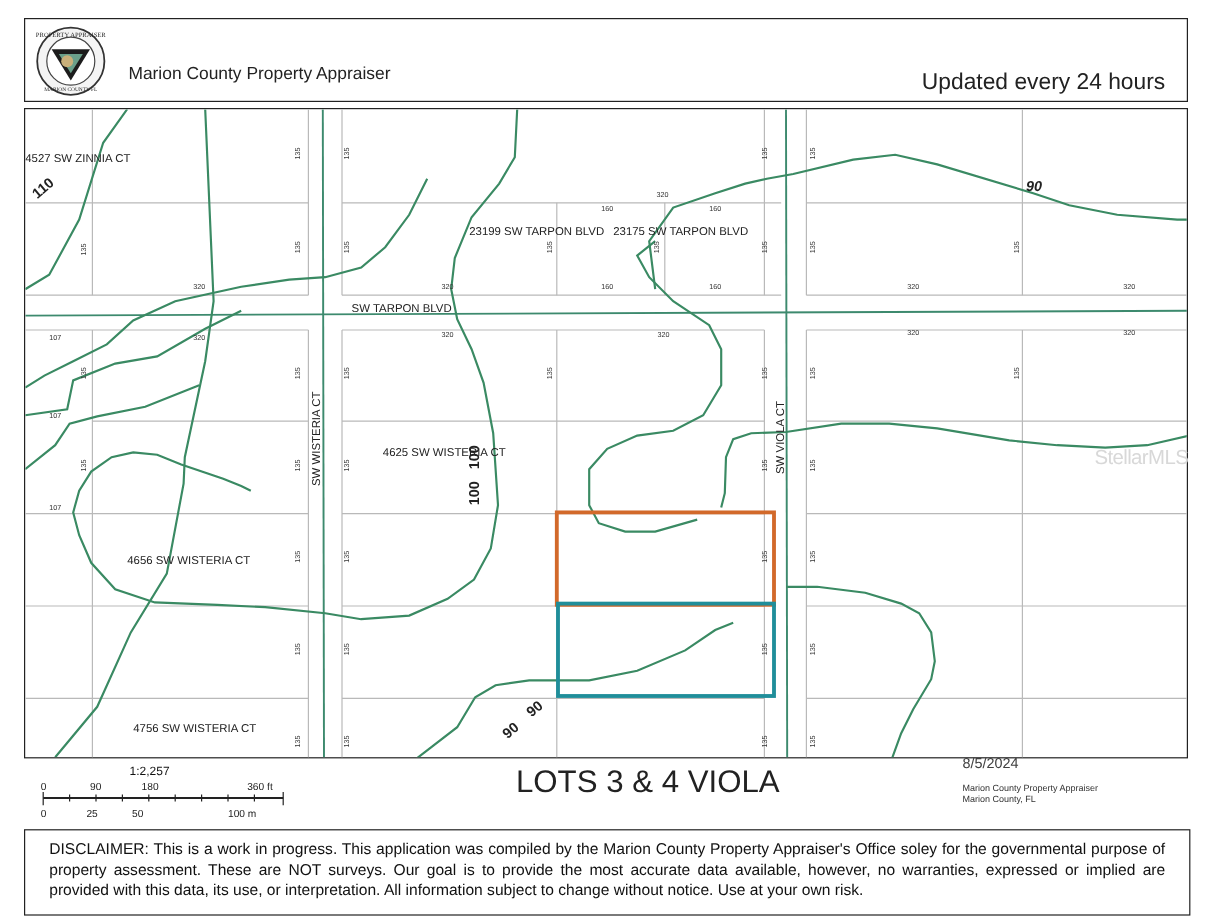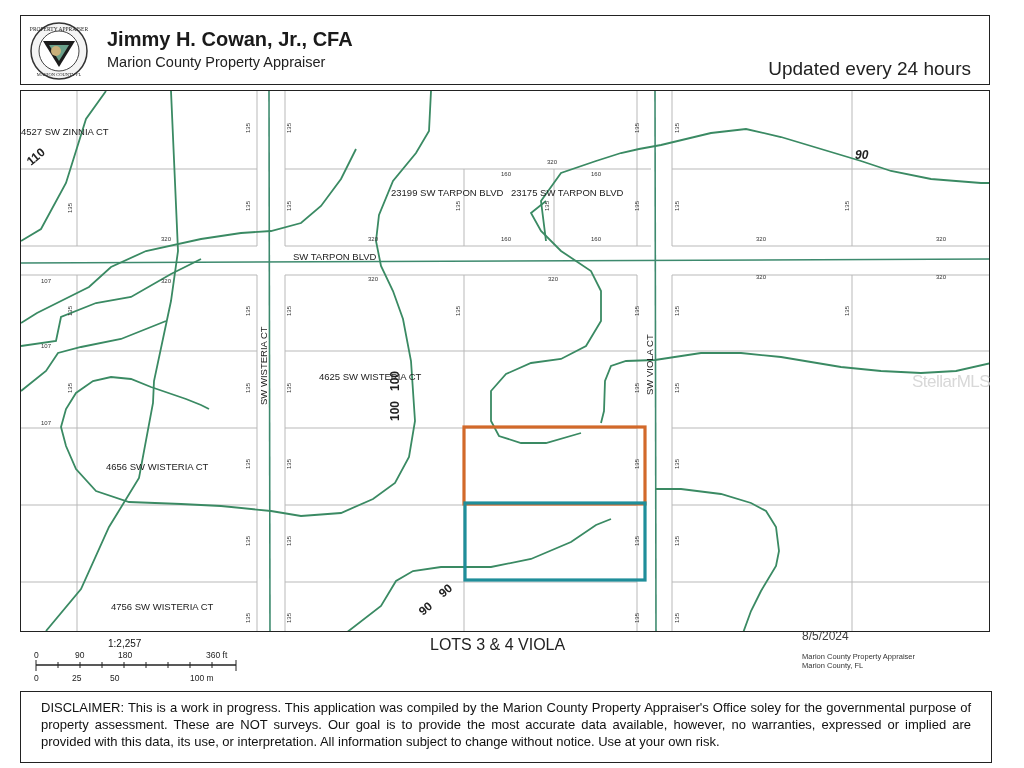--- a/index.html
+++ b/index.html
@@ -10,21 +10,21 @@
   .logo { position:absolute; left:8px; top:5px; width:60px; height:60px; }
   .title { position:absolute; left:86px; top:12px; font-size:20px; font-weight:bold; color:#1a1a1a; }
   .subtitle { position:absolute; left:86px; top:38px; font-size:14.5px; color:#222; }
   .updated { position:absolute; right:18px; top:42px; font-size:19px; color:#222; }
   .map { position:absolute; left:20px; top:90px; width:970px; height:542px;
          border:1.5px solid #222; box-sizing:border-box; overflow:hidden; background:#fff; }
   .map svg { position:absolute; left:0; top:0; }
   .lbl { font-family:"Liberation Sans", sans-serif; }
   .scale { position:absolute; left:30px; top:636px; width:220px; height:50px; }
   .scale-ratio { position:absolute; left:78px; top:2px; font-size:10px; }
-  .lots-title { position:absolute; left:430px; top:636px; font-size:16px; color:#222; }
+  .lots-title { position:absolute; left:430px; top:636px; font-size:26px; color:#222; }
   .date { position:absolute; left:802px; top:629px; font-size:12px; color:#404040; }
   .credit { position:absolute; left:802px; font-size:7.5px; color:#333; }
   .disclaimer { position:absolute; left:20px; top:691px; width:972px; height:72px;
                 border:1.5px solid #222; box-sizing:border-box; padding:7px 20px;
                 font-size:13px; line-height:17px; text-align:justify; color:#111; }
   .watermark { position:absolute; left:912px; top:372px; font-size:17px; color:#d8d8d8;
                letter-spacing:-0.5px; }
 </style>
 </head>
 <body>
@@ -32,21 +32,20 @@
 <div class="header">
   <svg class="logo" viewBox="0 0 60 60">
     <circle cx="30" cy="30" r="28" fill="#f4f4f4" stroke="#333" stroke-width="1.5"></circle>
     <circle cx="30" cy="30" r="20" fill="#fff" stroke="#444" stroke-width="1"></circle>
     <path d="M14 20 L46 20 L30 46 Z" fill="#1c1c1c"></path>
     <path d="M20 24 L40 24 L30 40 Z" fill="#6aa08a"></path>
     <circle cx="27" cy="30" r="5" fill="#c9b07a"></circle>
     <text x="30" y="10" font-size="5.5" text-anchor="middle" fill="#222" font-family="Liberation Serif, serif">PROPERTY APPRAISER</text>
     <text x="30" y="55" font-size="4.5" text-anchor="middle" fill="#222" font-family="Liberation Serif, serif">MARION COUNTY FL</text>
   </svg>
-  <div class="title">Jimmy H. Cowan, Jr., CFA</div>
   <div class="subtitle">Marion County Property Appraiser</div>
   <div class="updated">Updated every 24 hours</div>
 </div>
 
 <div class="map">
   <svg width="970" height="542" viewBox="0 0 970 542">
 
     <g stroke="#b9b9b9" stroke-width="1" fill="none">
 
       <line x1="56" y1="0" x2="56" y2="155"></line>

